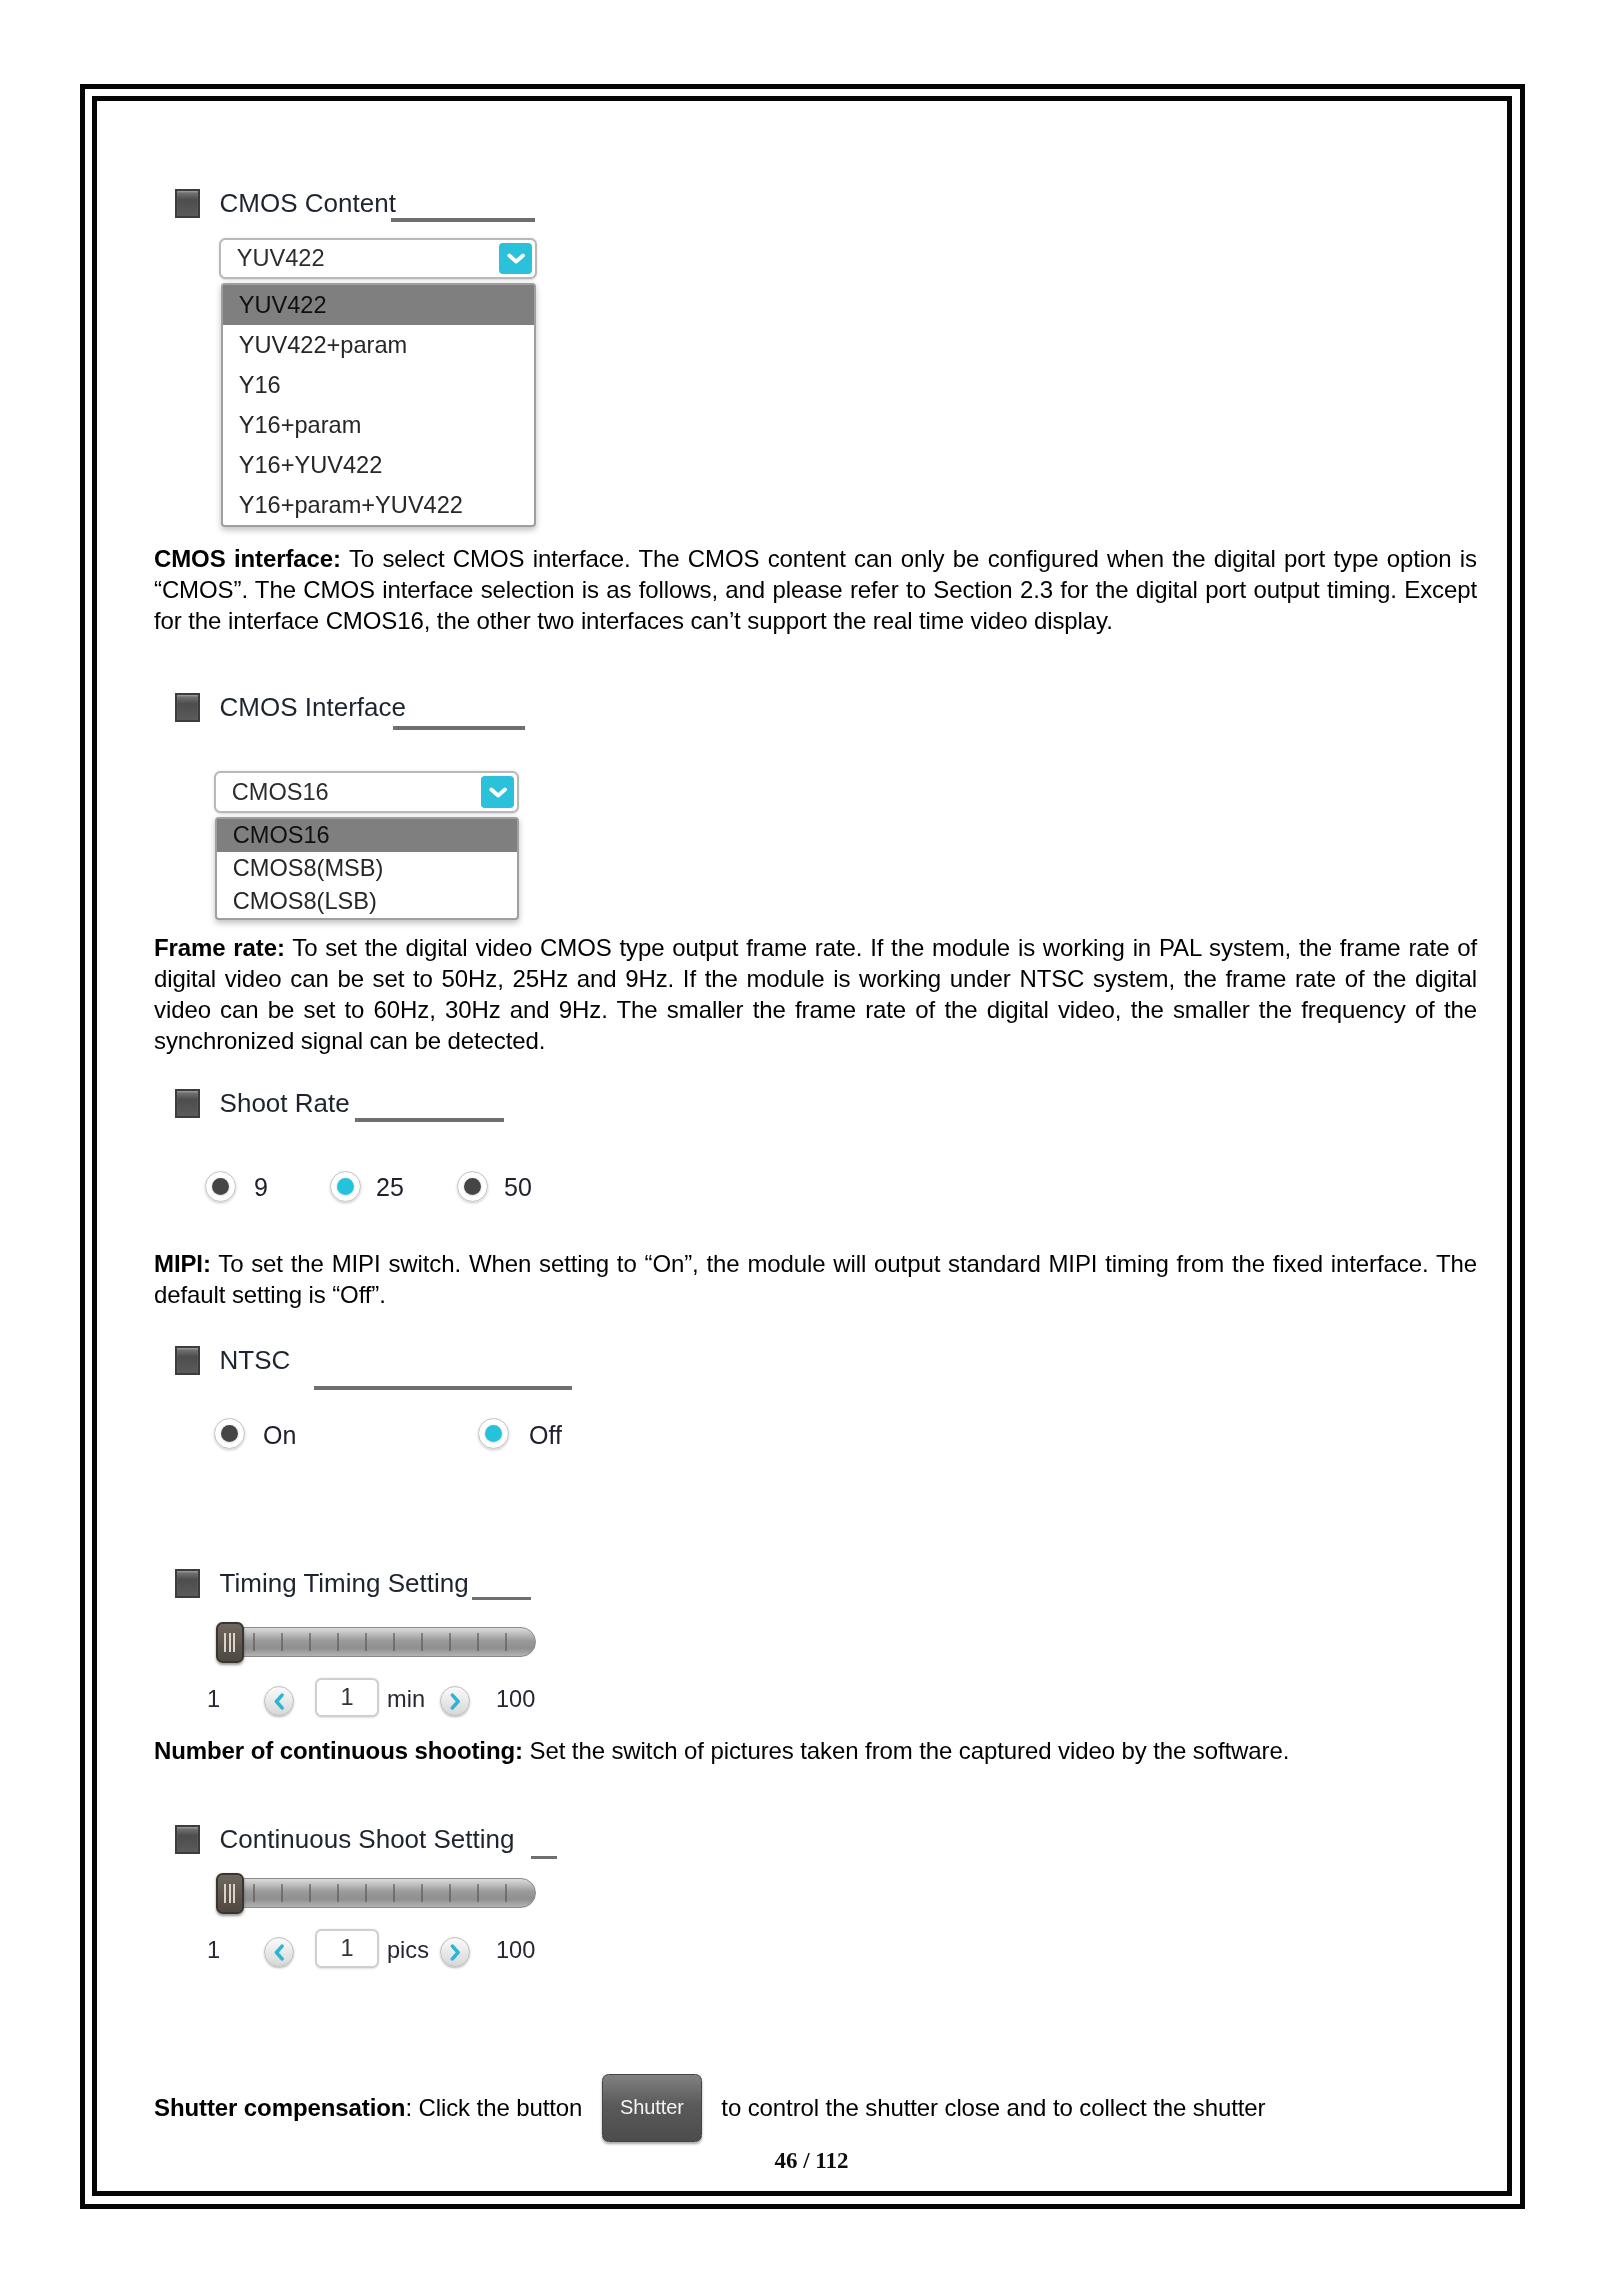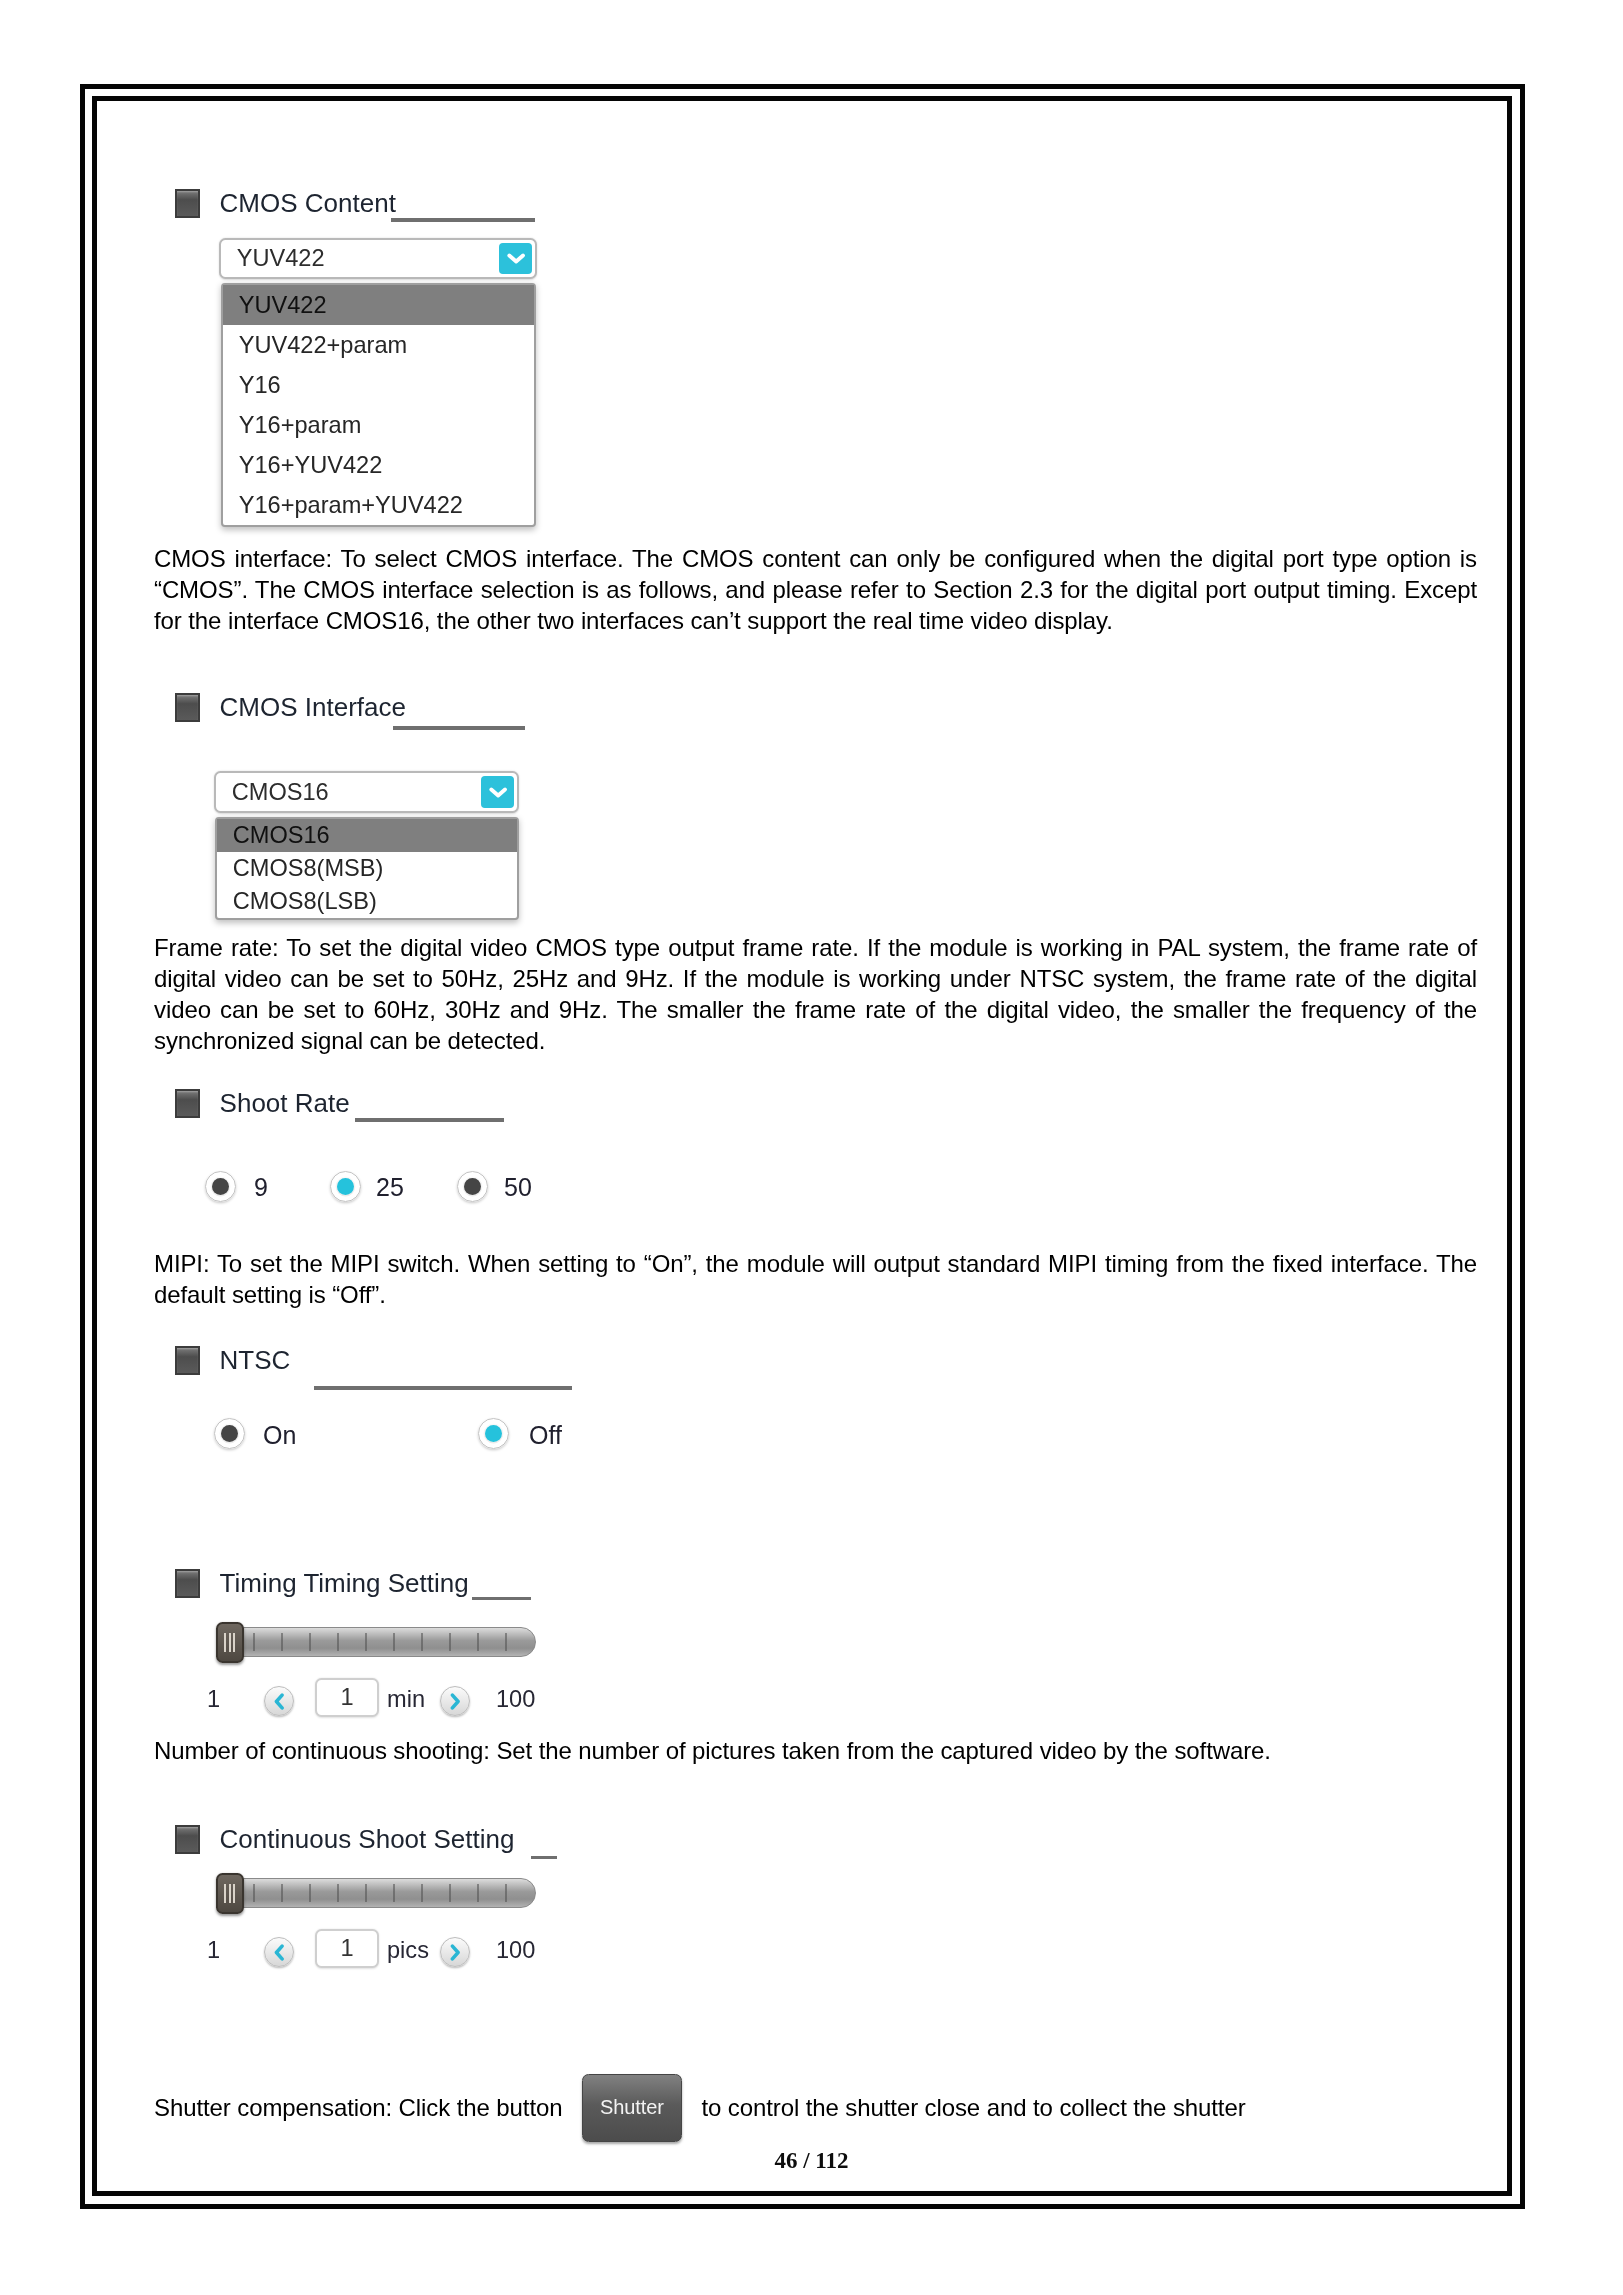--- a/index.html
+++ b/index.html
@@ -13,21 +13,21 @@
 
   .field-label{position:absolute;display:flex;align-items:center;gap:19.6px;
         font-size:26px;color:#1d2430;white-space:nowrap;}
   .cb-icon{width:25px;height:29px;flex:0 0 25px;
         background:linear-gradient(180deg,#7b7b7b 0%,#4d4d4d 35%,#5a5a5a 100%);
         border:2px solid #3c3c3c;box-shadow:inset 0 1.3px 1.3px rgba(255,255,255,.25);}
   .field-underline{position:absolute;height:3.9px;background:#6f6f6f;}
 
   .para{position:absolute;margin:0;font-size:24px;line-height:31px;color:#000;
         text-align:justify;letter-spacing:-0.1px;}
-  .para b{font-weight:400;}
+  .para b{font-weight:700;}
   .btnline{line-height:52px;}
 
   .select{position:absolute;background:#fff;border:2px solid #b9b9b9;border-radius:6.5px;
         display:flex;align-items:center;box-shadow:0 0.7px 2px rgba(0,0,0,.15);}
   .select-value{margin-left:15.7px;font-size:23.6px;color:#2d2d2d;}
   .select-btn{position:absolute;top:2.6px;bottom:2.6px;right:2.6px;width:33px;
         background:#2cc1db;border-radius:3.9px;display:flex;align-items:center;justify-content:center;}
   .droplist{position:absolute;background:#fff;border:2px solid #9f9f9f;border-radius:3.9px;
         box-shadow:0 2.6px 6.5px rgba(0,0,0,.25);}
   .dropitem{height:40px;display:flex;align-items:center;padding-left:15.7px;
@@ -185,21 +185,21 @@
     <span>1</span>
   </div>
   <span class="unit" style="left:387px;top:1686px">min</span>
   <div class="spin-btn" style="left:440px;top:1686px">
     <svg width="10.5" height="17" viewBox="0 0 14 24">
       <polyline points="3,3 11,12 3,21" fill="none" stroke="#2ab6d4" stroke-width="5" stroke-linecap="round" stroke-linejoin="round"></polyline>
     </svg>
   </div>
   <span class="range-num" style="left:496px;top:1686px">100</span>
 
-  <p class="para" style="left:154px;top:1735px;width:1323px"><b>Number of continuous shooting:</b><span> Set the number of pictures taken from the captured video by the software.</span></p>
+  <p class="para" style="left:154px;top:1735px;width:1323px"><b>Number of continuous shooting:</b><span> Set the switch of pictures taken from the captured video by the software.</span></p>
 
   <div class="field-label" style="left:175px;top:1824px">
     <span class="cb-icon"></span>
     <span>Continuous Shoot Setting</span>
   </div>
   <div class="field-underline" style="left:531px;top:1856px;width:26px;height:3.3px"></div>
 
   <div class="slider-track" style="left:221px;top:1878px;width:315px;height:30px">
     <span class="ticks"></span>
   </div>

